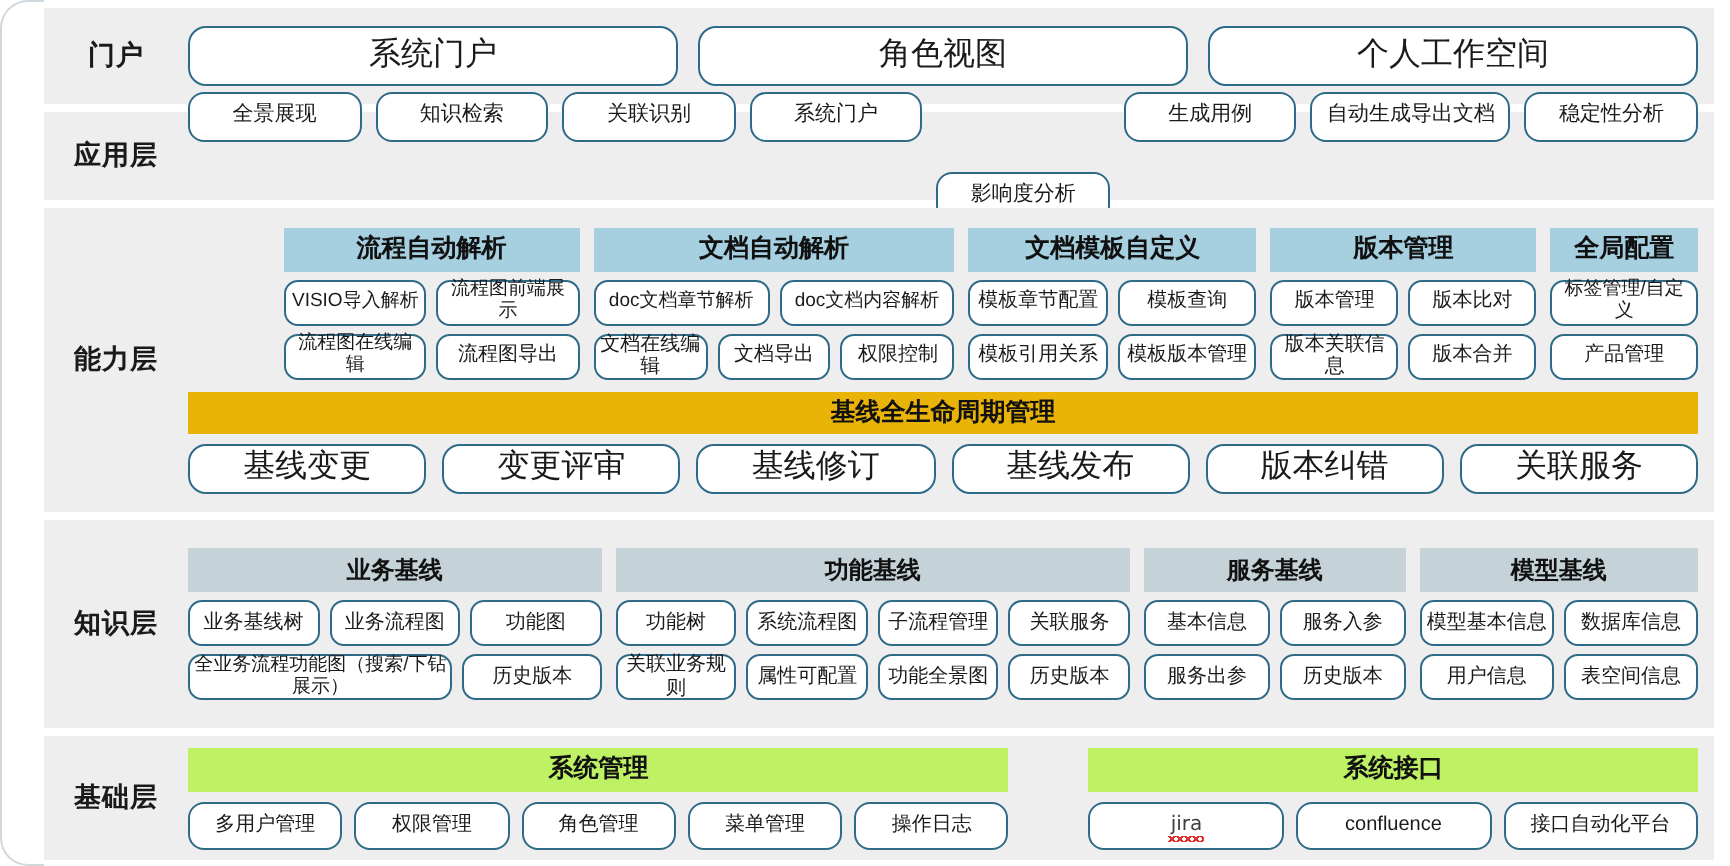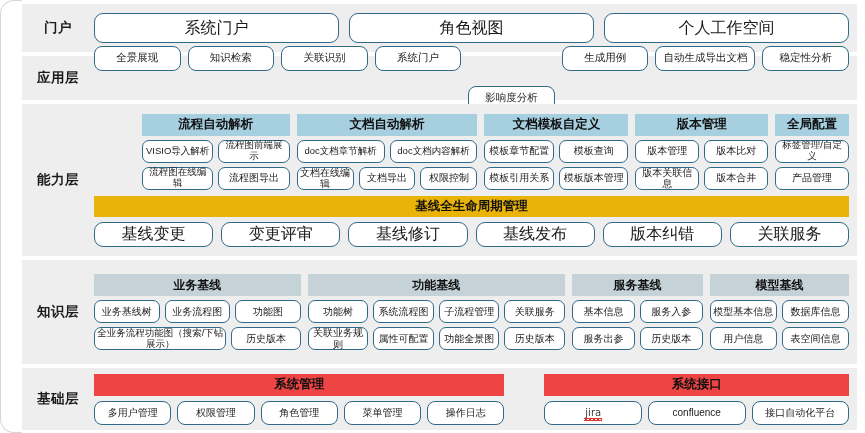--- a/index.html
+++ b/index.html
@@ -58,21 +58,21 @@
   
   .group-strip { display: flex; gap: 7px; align-items: flex-start; }
   .group { display: flex; flex-direction: column; gap: 4px; }
   .group-head {
     height: 22px;
     display: flex; align-items: center; justify-content: center;
     font-size: 12.5px; font-weight: bold; color: #111;
   }
   .cap .group-head { background: #a6cfe0; }
   .know .group-head { background: #c5d3d8; font-size: 12px; }
-  .sys .group-head { background: #ef4444; font-size: 12.5px; }
+  .sys .group-head { background: #bef264; font-size: 12.5px; }
 
   .grp-row { display: flex; gap: 5px; align-items: center; }
   .grp-row .pill { height: 23px; }
 
   
   .baseline-head {
     background: #eab308;
     height: 21px;
     display: flex; align-items: center; justify-content: center;
     font-size: 12.5px; font-weight: bold; color: #111;

